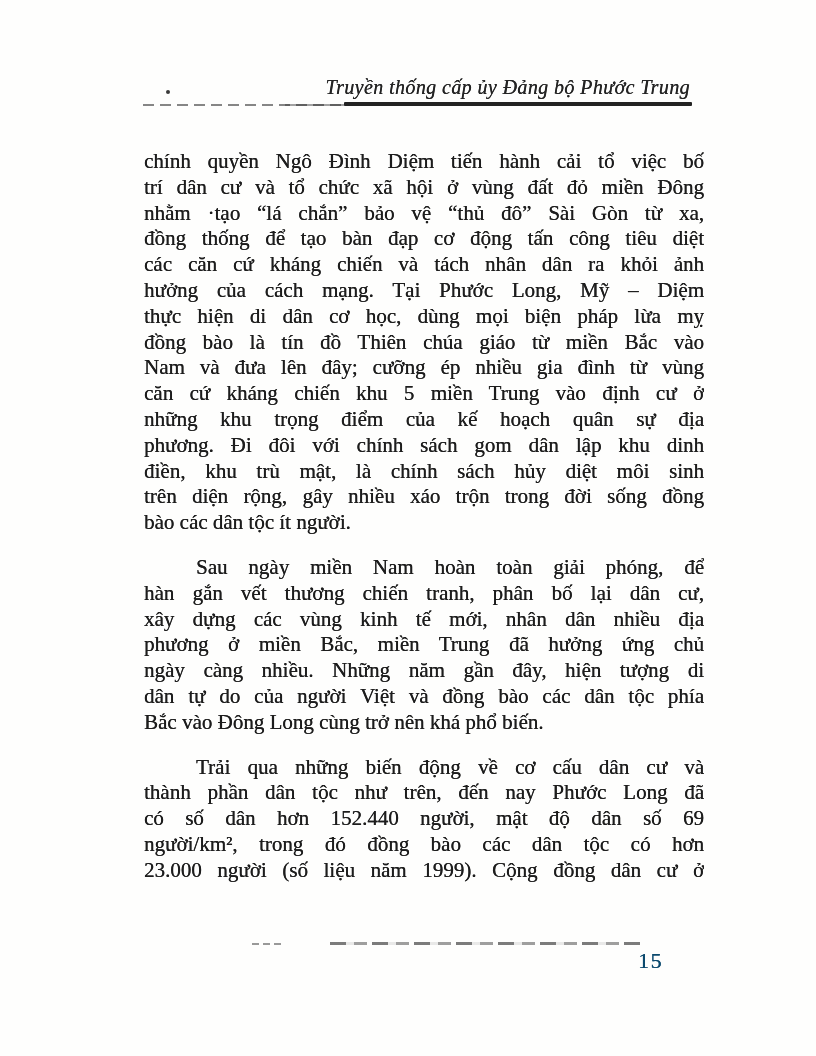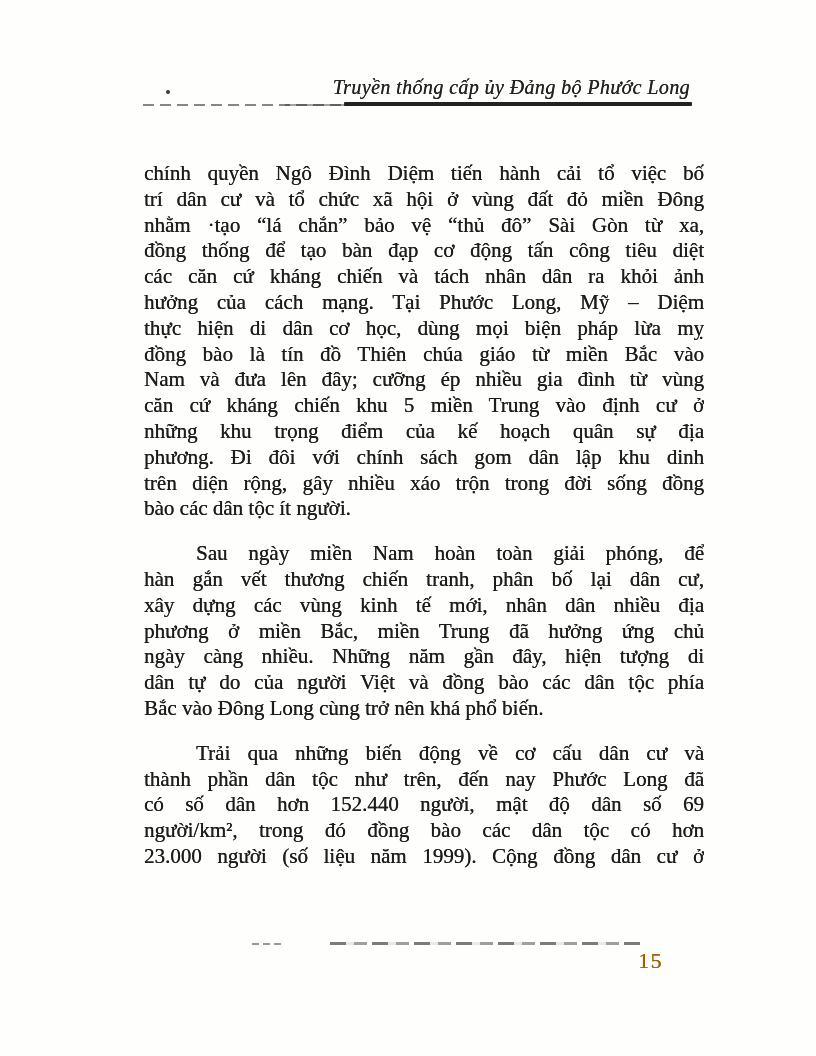--- a/index.html
+++ b/index.html
@@ -65,21 +65,21 @@
   
   .textblock {
     position: absolute;
     left: 144px;
     top: 149px;
     width: 560px;
     font-size: 21px;
     line-height: 25.8px;
     text-shadow: 0.25px 0 0 currentColor;
   }
-  .paragraph { margin: 12px 0 19px 0; }
+  .paragraph { margin: 0 0 19px 0; }
   .line {
     text-align: justify;
     text-align-last: justify;
     height: 25.8px;
     overflow: hidden;
     white-space: normal;
   }
   .line.endline { text-align-last: left; }
   .line.indent { text-indent: 52px; }
 
@@ -105,49 +105,50 @@
       rgba(80,80,80,0.12) 16px 24px,
       rgba(80,80,80,0.55) 24px 37px,
       rgba(80,80,80,0.0) 37px 42px);
   }
   .page-number {
     position: absolute;
     left: 638px;
     top: 948px;
     font-size: 22px;
     letter-spacing: 1.5px;
-    color: #a16207;
+    color: #0c4a6e;
     text-shadow: 0.25px 0 0 currentColor;
   }
 </style>
 </head>
 <body>
 
 <div class="page">
 
   <div class="ink-dot"></div>
-  <div class="running-header">Truyền thống cấp ủy Đảng bộ Phước Long</div>
+  <div class="running-header">Truyền thống cấp ủy Đảng bộ Phước Trung</div>
   <div class="header-rule-faint"></div>
   <div class="header-rule"></div>
 
   <div class="textblock">
 
     <div class="paragraph">
       <div class="line">chính quyền Ngô Đình Diệm tiến hành cải tổ việc bố</div>
       <div class="line">trí dân cư và tổ chức xã hội ở vùng đất đỏ miền Đông</div>
       <div class="line">nhằm ·tạo “lá chắn” bảo vệ “thủ đô” Sài Gòn từ xa,</div>
       <div class="line">đồng thống để tạo bàn đạp cơ động tấn công tiêu diệt</div>
       <div class="line">các căn cứ kháng chiến và tách nhân dân ra khỏi ảnh</div>
       <div class="line">hưởng của cách mạng. Tại Phước Long, Mỹ – Diệm</div>
       <div class="line">thực hiện di dân cơ học, dùng mọi biện pháp lừa mỵ</div>
       <div class="line">đồng bào là tín đồ Thiên chúa giáo từ miền Bắc vào</div>
       <div class="line">Nam và đưa lên đây; cưỡng ép nhiều gia đình từ vùng</div>
       <div class="line">căn cứ kháng chiến khu 5 miền Trung vào định cư ở</div>
       <div class="line">những khu trọng điểm của kế hoạch quân sự địa</div>
       <div class="line">phương. Đi đôi với chính sách gom dân lập khu dinh</div>
+      <div class="line">điền, khu trù mật, là chính sách hủy diệt môi sinh</div>
       <div class="line">trên diện rộng, gây nhiều xáo trộn trong đời sống đồng</div>
       <div class="line endline">bào các dân tộc ít người.</div>
     </div>
 
     <div class="paragraph">
       <div class="line indent">Sau ngày miền Nam hoàn toàn giải phóng, để</div>
       <div class="line">hàn gắn vết thương chiến tranh, phân bố lại dân cư,</div>
       <div class="line">xây dựng các vùng kinh tế mới, nhân dân nhiều địa</div>
       <div class="line">phương ở miền Bắc, miền Trung đã hưởng ứng chủ</div>
       <div class="line">ngày càng nhiều. Những năm gần đây, hiện tượng di</div>

